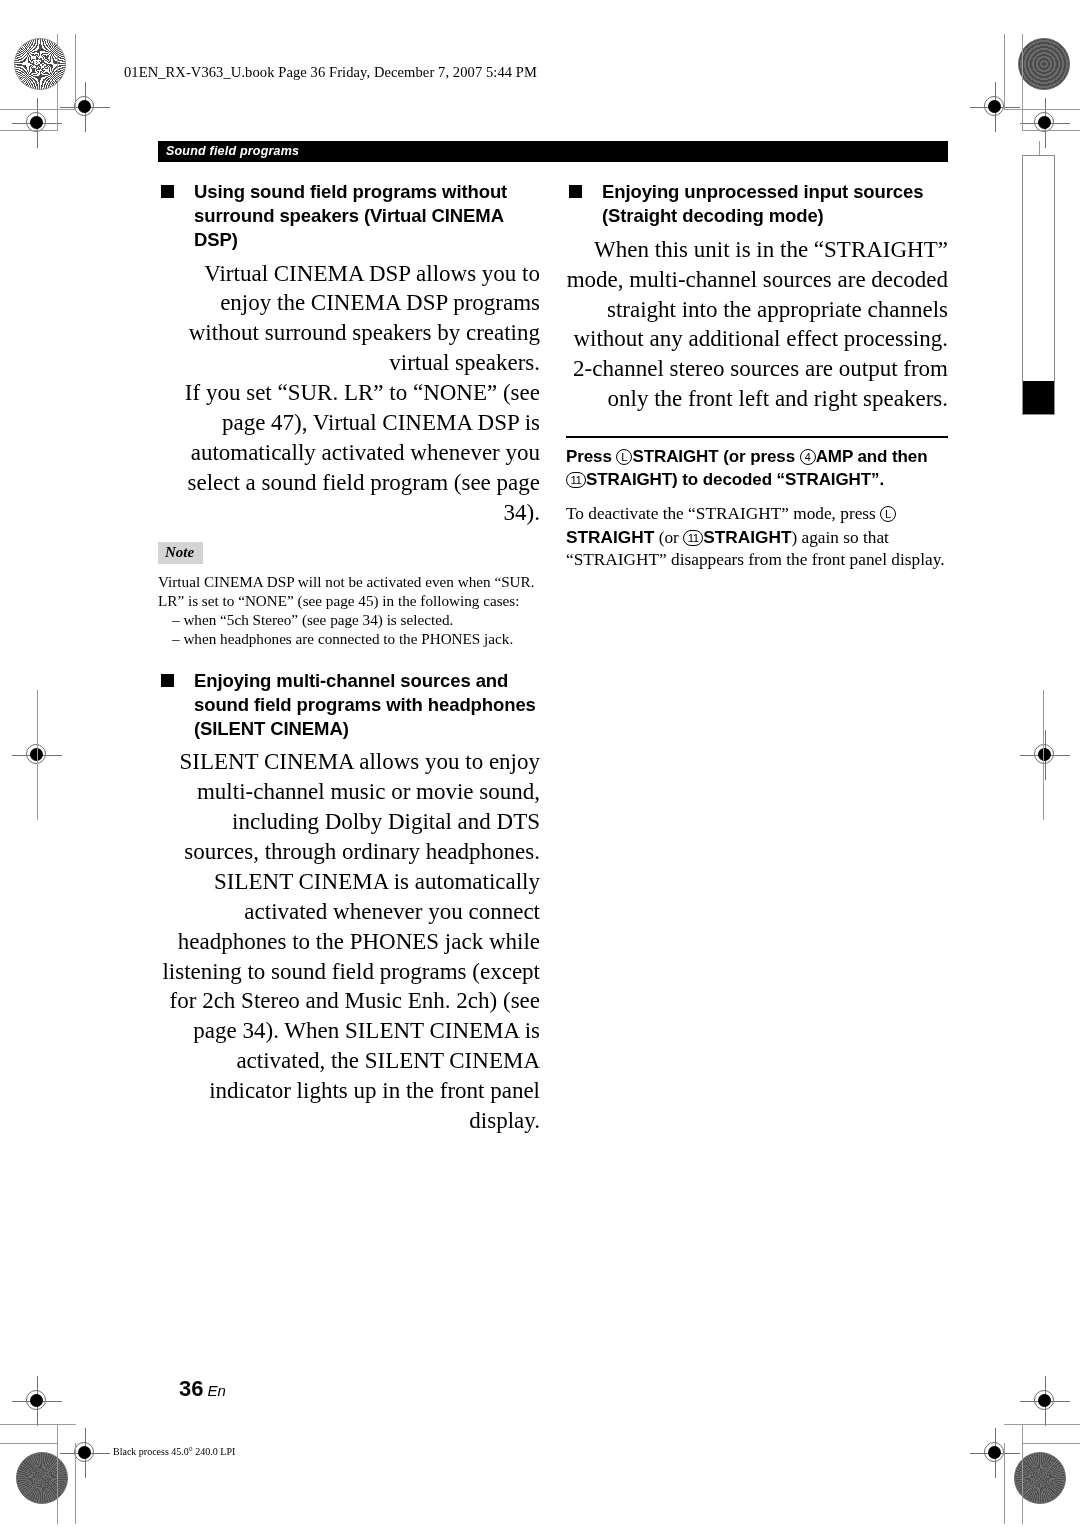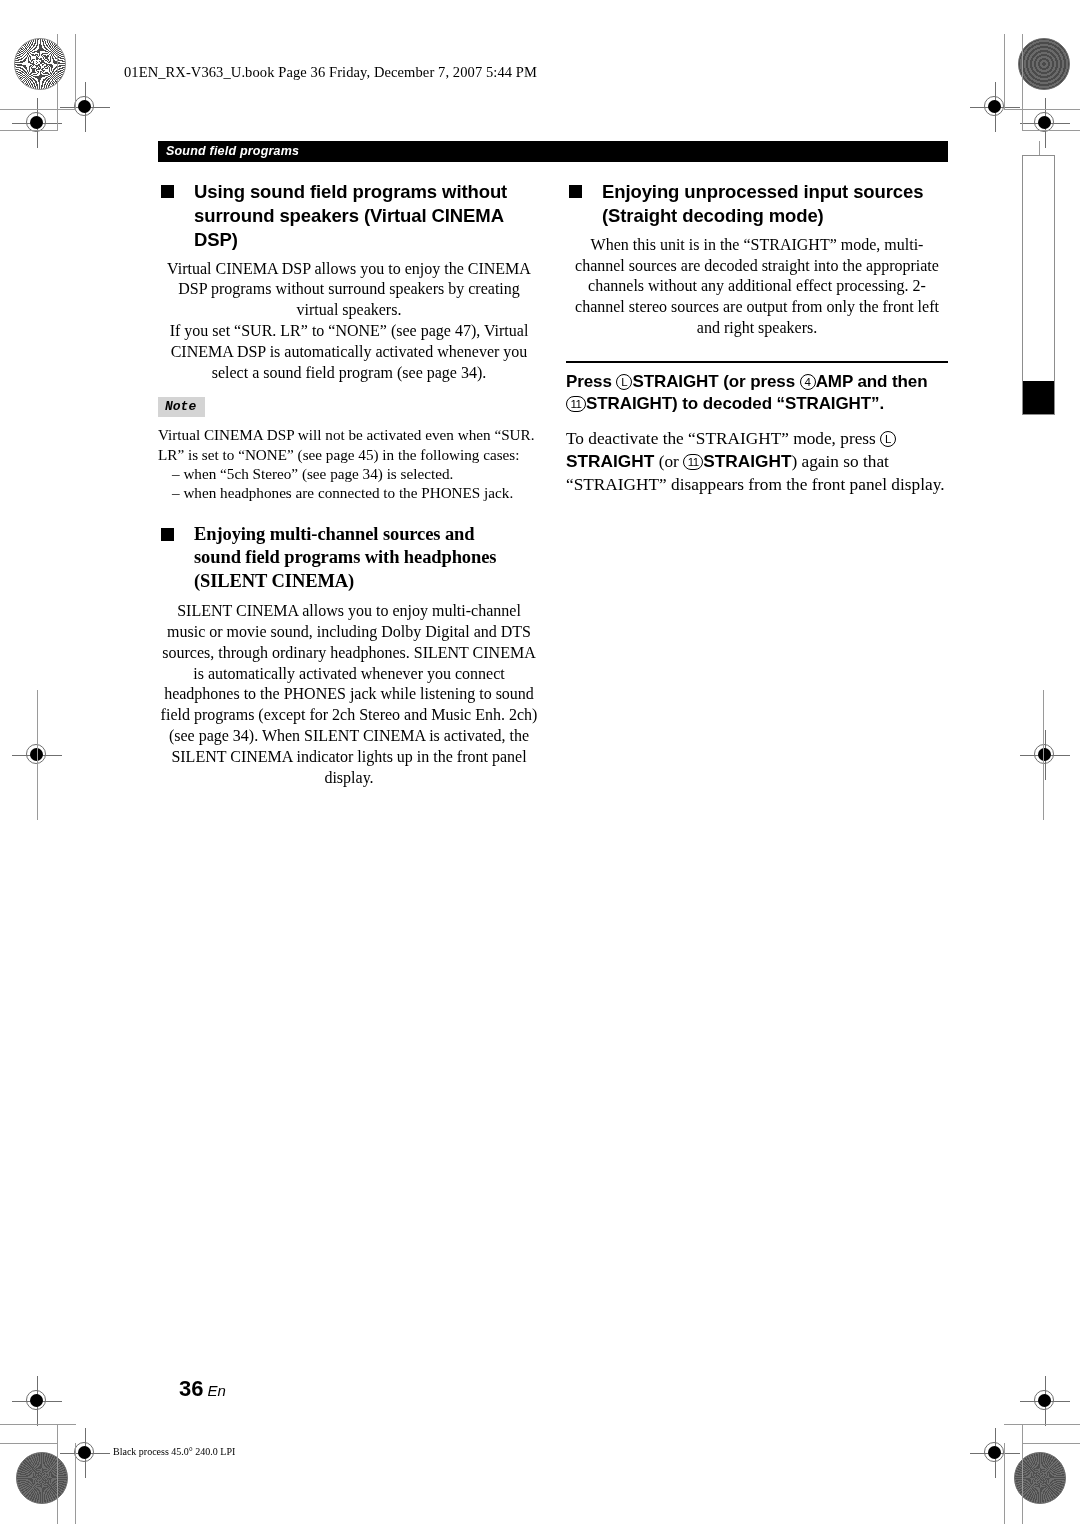--- a/index.html
+++ b/index.html
@@ -141,34 +141,34 @@
   h2.head .bullet {
     position: absolute;
     left: 3px;
     top: 5px;
     width: 13px;
     height: 13px;
     background: #000;
   }
 
   p.body {
-    font-size: 16px;
+    font-size: 23px;
     line-height: 1.3;
     margin: 0 0 0 0;
-    text-align: center;
+    text-align: right;
   }
   p.body + p.body { margin-top: 0; }
 
   .note-label {
     display: inline-block;
     background: #d4d4d4;
-    font-family: Liberation Mono, monospace;
+    font-family: Liberation Serif, serif;
     font-style: italic;
     font-weight: bold;
-    font-size: 13px;
+    font-size: 15px;
     padding: 2px 9px 3px 7px;
     margin: 14px 0 8px 0;
   }
   p.note {
     font-size: 15.2px;
     line-height: 1.27;
     margin: 0;
   }
   p.note.indent {
     padding-left: 14px;
@@ -361,21 +361,21 @@
       </h2>
 
       <p class="body">Virtual CINEMA DSP allows you to enjoy the CINEMA DSP programs without surround speakers by creating virtual speakers.</p>
       <p class="body">If you set “SUR. LR” to “NONE” (see page 47), Virtual CINEMA DSP is automatically activated whenever you select a sound field program (see page 34).</p>
 
       <div class="note-label">Note</div>
       <p class="note">Virtual CINEMA DSP will not be activated even when “SUR. LR” is set to “NONE” (see page 45) in the following cases:</p>
       <p class="note indent">– when “5ch Stereo” (see page 34) is selected.</p>
       <p class="note indent">– when headphones are connected to the PHONES jack.</p>
 
-      <h2 class="head" style="margin-top:20px;font-family:Liberation Serif, serif;">
+      <h2 class="head" style="margin-top:20px;">
         <span class="bullet"></span>
         <span>Enjoying multi-channel sources and</span><br>
         <span>sound field programs with headphones</span><br>
         <span>(SILENT CINEMA)</span>
       </h2>
 
       <p class="body">SILENT CINEMA allows you to enjoy multi-channel music or movie sound, including Dolby Digital and DTS sources, through ordinary headphones. SILENT CINEMA is automatically activated whenever you connect headphones to the PHONES jack while listening to sound field programs (except for 2ch Stereo and Music Enh. 2ch) (see page 34). When SILENT CINEMA is activated, the SILENT CINEMA indicator lights up in the front panel display.</p>
     </div>
 
     <div class="col">

